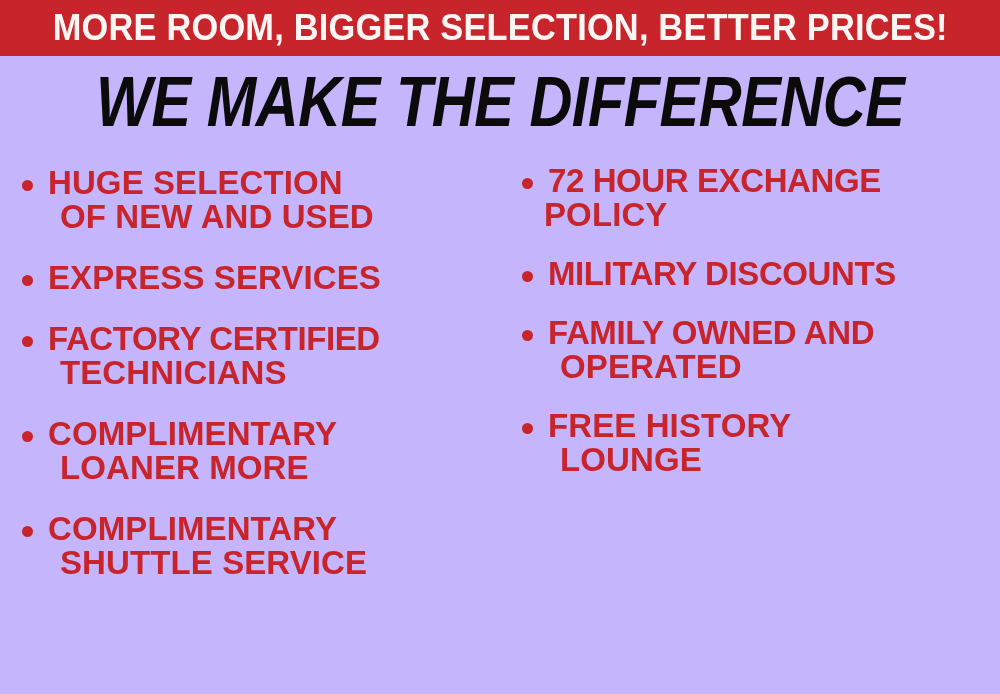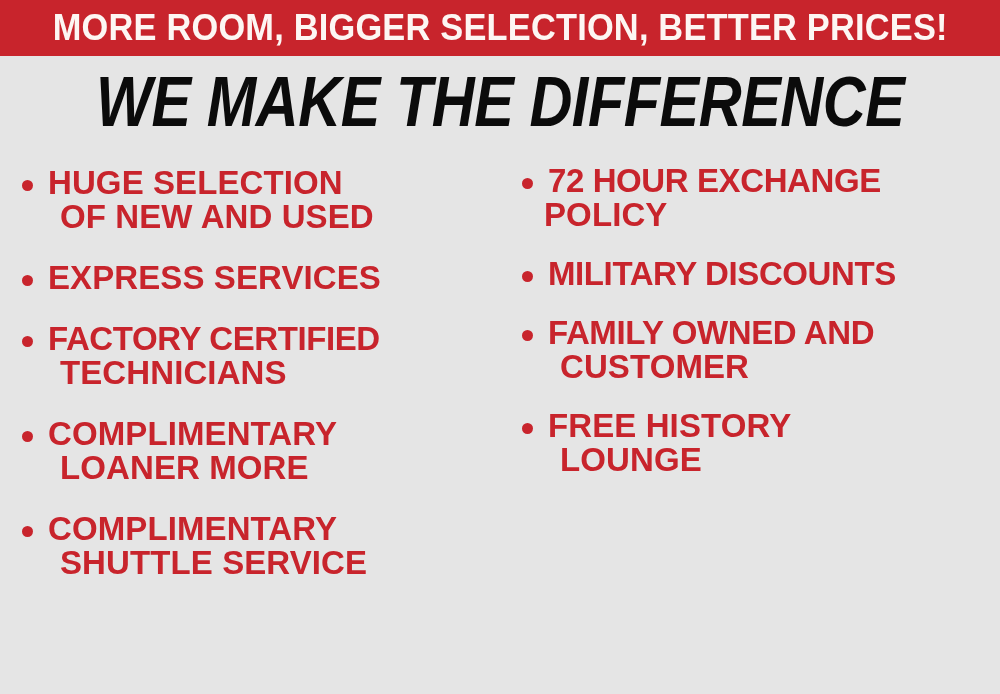--- a/index.html
+++ b/index.html
@@ -5,21 +5,21 @@
   html, body {
     margin: 0;
     padding: 0;
     background: #ffffff;
   }
 
   #poster {
     position: relative;
     width: 1000px;
     height: 694px;
-    background: #e5e5e5;
+    background: #c4b5fd;
     overflow: hidden;
     font-family: "Liberation Sans", sans-serif;
     -webkit-font-smoothing: antialiased;
   }
 
   
   .banner {
     position: absolute;
     left: 0;
     top: 0;
@@ -202,21 +202,21 @@
         <span class="bullet-dot"></span>
         <span class="bullet-lines">
           <span class="bullet-line tight">MILITARY DISCOUNTS</span>
         </span>
       </div>
 
       <div class="bullet-item">
         <span class="bullet-dot"></span>
         <span class="bullet-lines">
           <span class="bullet-line tight">FAMILY OWNED AND</span>
-          <span class="bullet-line indent-1">CUSTOMER</span>
+          <span class="bullet-line indent-1">OPERATED</span>
         </span>
       </div>
 
       <div class="bullet-item">
         <span class="bullet-dot"></span>
         <span class="bullet-lines">
           <span class="bullet-line">FREE HISTORY</span>
           <span class="bullet-line indent-1">LOUNGE</span>
         </span>
       </div>

